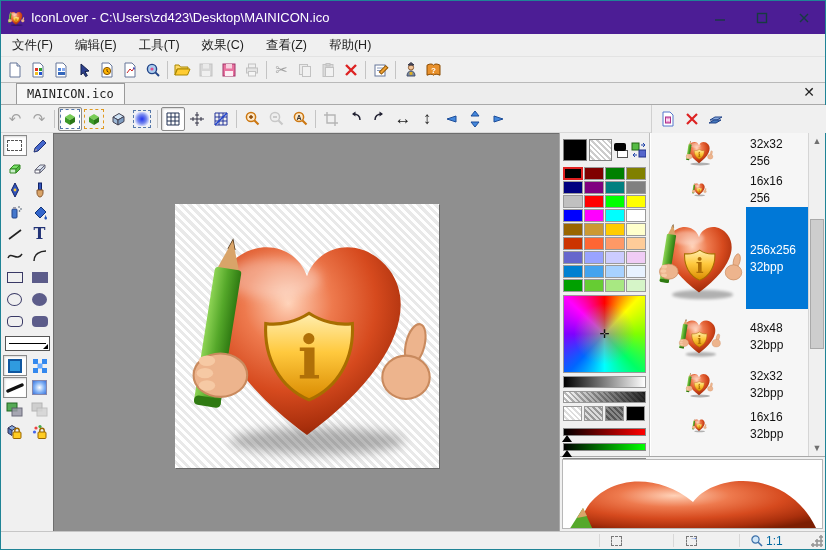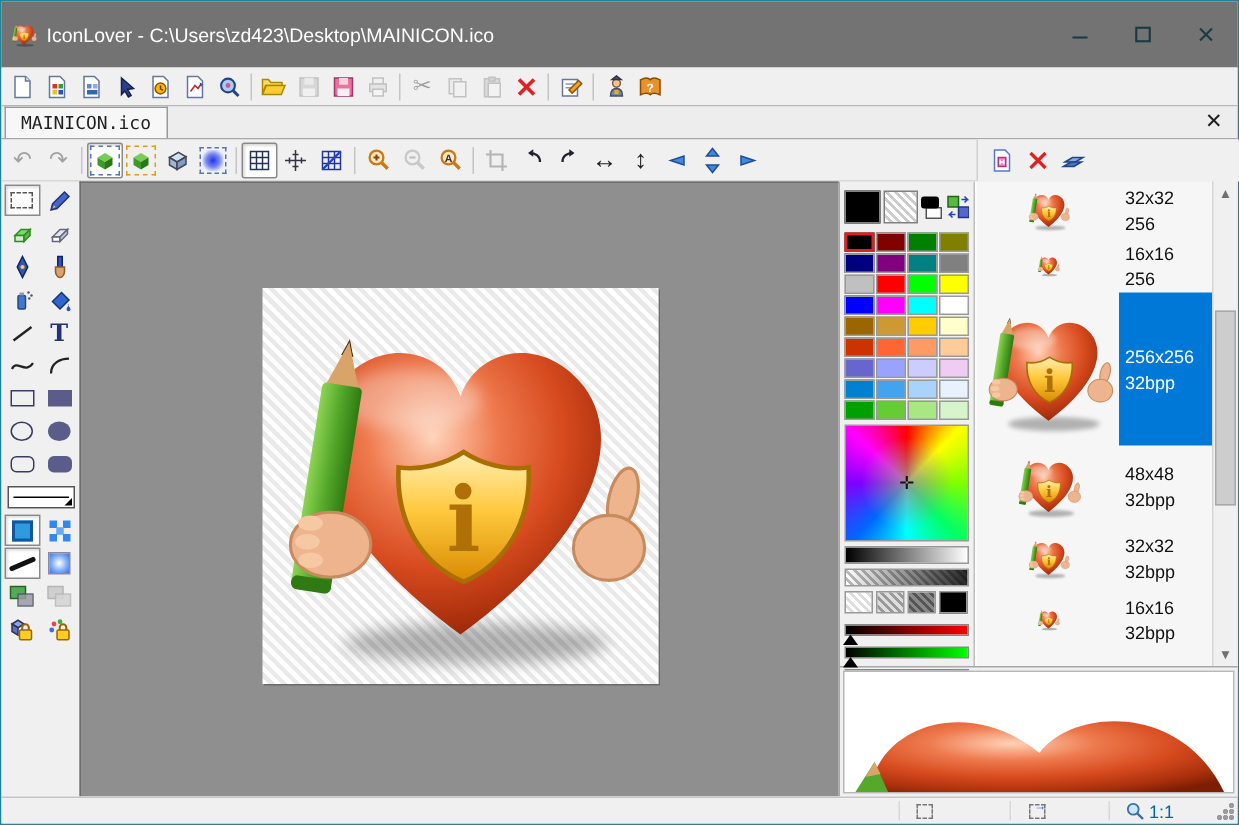--- a/index.html
+++ b/index.html
@@ -2,21 +2,21 @@
 <html><head>
 <meta charset="utf-8">
 <style>
   * { box-sizing: border-box; margin: 0; padding: 0; }
   html,body { width:826px; height:550px; overflow:hidden; }
   body { font-family:"Liberation Sans", sans-serif; font-size:12px; color:#222; }
   .window { width:826px; height:550px; display:flex; flex-direction:column;
             border:1px solid #1f8496; background:#f0f0f0; }
 
   
-  .titlebar { height:44px; background:#737373; display:flex; align-items:center;
+  .titlebar { height:33px; background:#4c1d95; display:flex; align-items:center;
               padding-left:6px; flex:0 0 auto; }
   .titlebar .logo { width:18px; height:18px; margin-right:6px; }
   .titlebar .title { color:#ffffff; font-size:13px; flex:1 1 auto; white-space:nowrap; overflow:hidden; }
   .winbtn { width:42px; height:28px; display:flex; align-items:center; justify-content:center;
             color:#173b41; font-size:14px; cursor:default; }
   .winbtn svg { display:block; }
 
   
   .menubar { height:23px; display:flex; align-items:center; background:#f0f0f0;
              border-bottom:1px solid #e3e3e3; flex:0 0 auto; }
@@ -34,21 +34,21 @@
   .tbtn.pressed { background:#ffffff; border:1px solid #8a8a8a; box-shadow:inset 1px 1px 2px rgba(0,0,0,.18); }
   .tsep { width:1px; height:18px; background:#c4c4c4; margin:0 3px; }
   .dashbox { border:1px dashed #5577aa; padding:1px; display:flex; }
   .dashbox.orange { border-color:#e09a20; }
   .glyph { font-size:15px; line-height:1; }
   .toolbar2-right { position:absolute; left:650px; top:0; height:28px; display:flex; align-items:center;
                     border-left:1px solid #d0d0d0; padding-left:4px; width:176px; background:#f0f0f0; }
 
   
   .tabbar { height:22px; background:#ededed; border-bottom:1px solid #a9a9a9; display:flex;
-            align-items:flex-end; padding-left:2px; position:relative; flex:0 0 auto; }
+            align-items:flex-end; padding-left:15px; position:relative; flex:0 0 auto; }
   .tab { height:21px; background:#f7f7f7; border:1px solid #9a9a9a; border-bottom:none;
          padding:0 10px; display:flex; align-items:center;
          font-family:"DejaVu Sans Mono", monospace; font-size:12px; }
   .tabclose { position:absolute; right:10px; top:2px; font-size:14px; color:#222; line-height:1; }
 
   
   .main { flex:1 1 auto; display:flex; min-height:0; }
   .tools { width:52px; background:#f0f0f0; padding:2px 1px; display:grid;
            grid-template-columns:24px 24px; gap:1px; align-content:start; justify-content:center; }
   .tool { width:24px; height:21px; display:flex; align-items:center; justify-content:center;
@@ -211,20 +211,28 @@
           <rect x="1.5" y="1.5" width="9" height="9" fill="none" stroke="#173b41" stroke-width="1.4"></rect>
         </svg>
       </div>
     <div class="winbtn">
         <svg width="12" height="12">
           <path d="M2 2 L10 10 M10 2 L2 10" stroke="#173b41" stroke-width="1.4"></path>
         </svg>
       </div>
   </div>
 
+  <div class="menubar">
+    <span class="menuitem">文件(F)</span>
+    <span class="menuitem">编辑(E)</span>
+    <span class="menuitem">工具(T)</span>
+    <span class="menuitem">效果(C)</span>
+    <span class="menuitem">查看(Z)</span>
+    <span class="menuitem">帮助(H)</span>
+  </div>
 
   <div class="toolbar1">
     <div class="tbtn">
         <svg width="16" height="16">
           <path d="M3 1h7l3 3v11H3z" fill="#fff" stroke="#667799"></path>
           <path d="M10 1v3h3" fill="#dde4f0" stroke="#667799"></path>
         </svg>
       </div>
     <div class="tbtn">
         <svg width="16" height="16">

